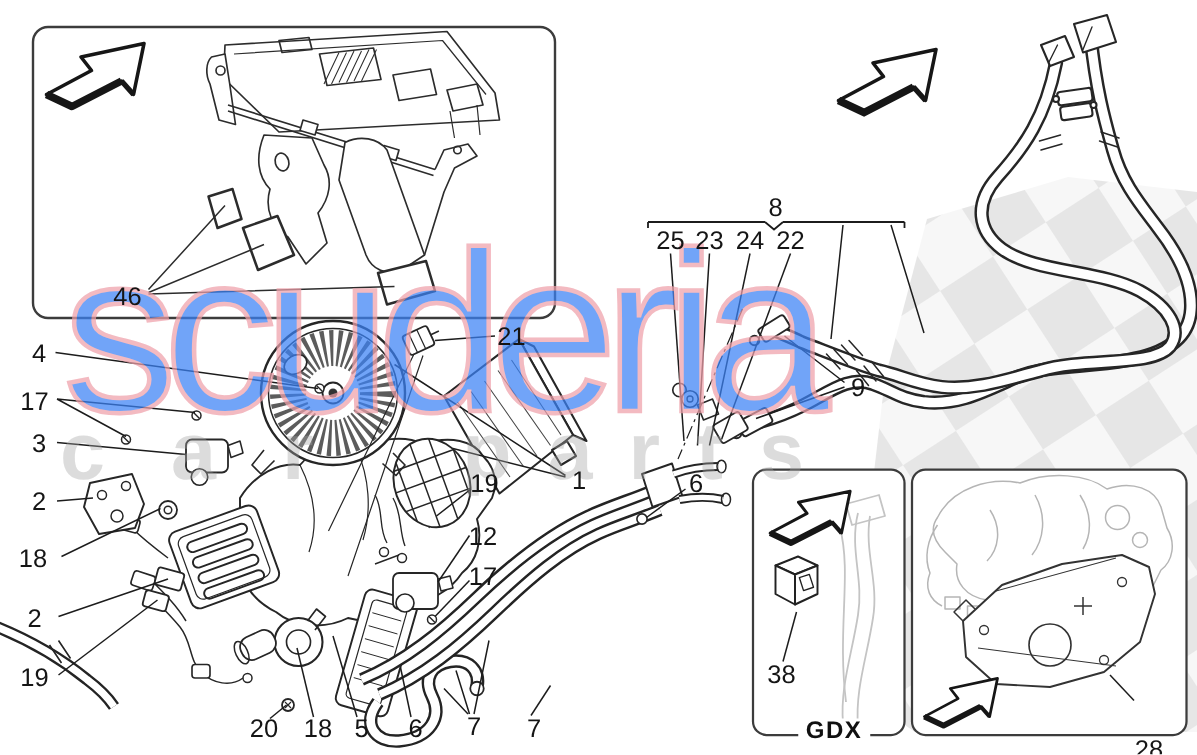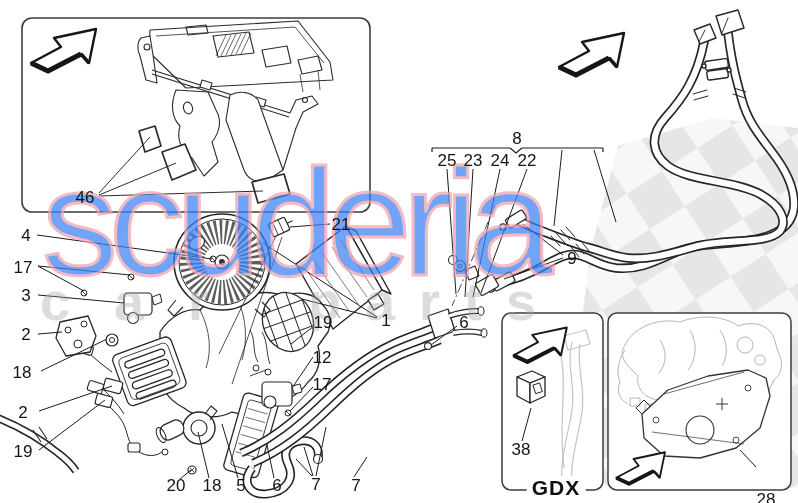--- a/index.html
+++ b/index.html
@@ -8,21 +8,21 @@
   svg.art{position:absolute;left:0;top:0;z-index:5;}
   .wm-title{position:absolute;left:42px;top:146px;font-size:152px;font-weight:normal;
             letter-spacing:-9px;line-height:1;color:#3b82f6;-webkit-text-stroke:3px #efa0aa;
             opacity:.72;z-index:12;pointer-events:none;user-select:none;}
   .wm-sub{position:absolute;top:274px;font-size:54px;font-weight:bold;line-height:1;
           color:#a6a6a6;opacity:.38;z-index:11;pointer-events:none;user-select:none;}
   .wm-car{left:40px;letter-spacing:44px;}
   .wm-parts{left:308px;letter-spacing:24px;}
   .co{position:absolute;z-index:20;font-size:17px;color:#151515;
       transform:translate(-50%,-50%);pointer-events:none;white-space:nowrap;}
-  .gdx-label{position:absolute;z-index:21;font-size:21px;font-weight:bold;color:#101010;
+  .gdx-label{position:absolute;z-index:21;font-size:16px;font-weight:bold;color:#101010;
       transform:translate(-50%,-50%);background:#fff;padding:0 5px;letter-spacing:1px;}
 </style>
 </head>
 <body>
 
 <div class="stage">
 
 <svg class="art" width="798" height="503" viewBox="0 0 798 503">
   <defs>
     <pattern id="chk" width="84" height="84" patternUnits="userSpaceOnUse" patternTransform="rotate(-33)">

